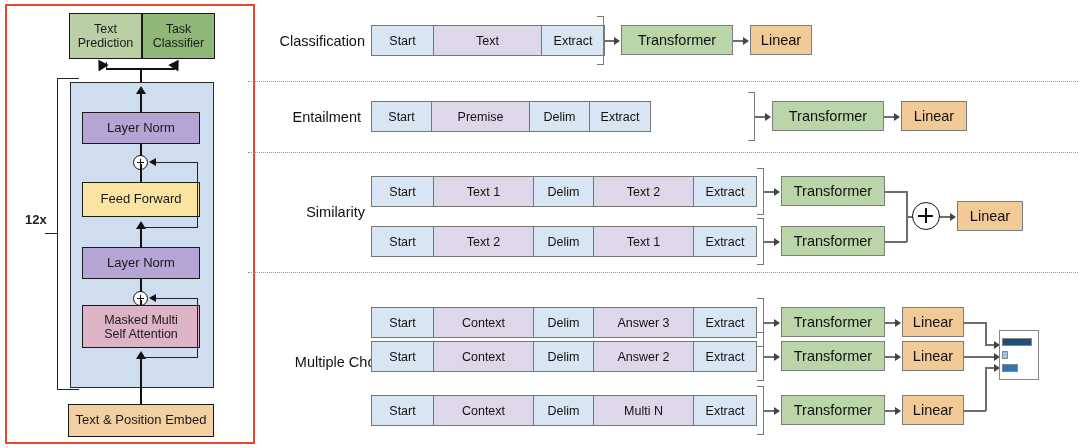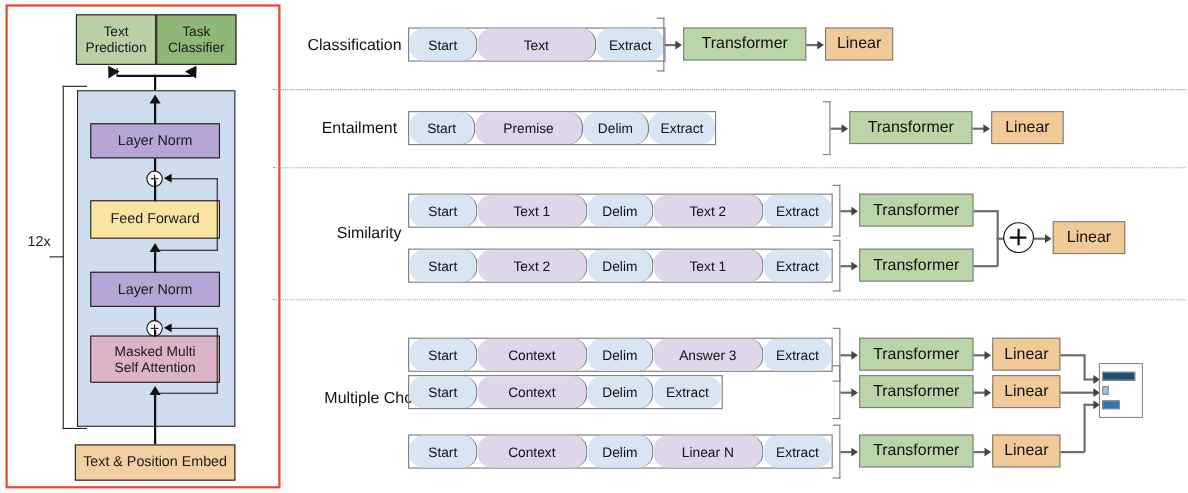--- a/index.html
+++ b/index.html
@@ -31,29 +31,29 @@
   .vline{position:absolute;width:2px;background:#111;}
   .hline{position:absolute;height:2px;background:#111;}
   .thinv{position:absolute;width:1.4px;background:#222;}
   .thinh{position:absolute;height:1.4px;background:#222;}
 
   .arrow-up{position:absolute;width:0;height:0;border-left:5px solid transparent;
             border-right:5px solid transparent;border-bottom:8px solid #111;}
   .arrow-left{position:absolute;width:0;height:0;border-top:4.5px solid transparent;
               border-bottom:4.5px solid transparent;border-right:7px solid #111;}
 
-  #rep-label{left:18px;top:206px;font-size:13px;color:#222;}
+  #rep-label{left:18px;top:206px;font-size:13px;color:#222;font-weight:bold;}
 
   
   .rowlabel{position:absolute;font-size:14.5px;color:#111;text-align:right;white-space:nowrap;}
 
   .seq{position:absolute;display:flex;height:31px;box-sizing:border-box;
        border:1px solid #777;}
   .seq .tok{display:flex;align-items:center;justify-content:center;
-            border-right:1px solid #777;box-sizing:border-box;font-size:12.5px;color:#111;border-radius:13px;}
+            border-right:1px solid #777;box-sizing:border-box;font-size:12.5px;color:#111;}
   .seq .tok:last-child{border-right:none;}
   .tok.special{background:#d8e5f2;}
   .tok.content{background:#ded6e9;}
 
   .proc{position:absolute;height:30px;display:flex;align-items:center;justify-content:center;
         box-sizing:border-box;border:1px solid #7c7c7c;font-size:14.5px;color:#111;}
   .proc.transformer{background:#bad6a8;}
   .proc.linear{background:#f2ca97;}
 
   .dotted{position:absolute;height:0;border-top:1.5px dotted #9a9a9a;}
@@ -240,35 +240,36 @@
 <div class="garrow-r" style="left:774px;top:318.5px;"></div>
 <div class="proc transformer" style="left:781px;top:307px;width:104px;">Transformer</div>
 <div class="gline-h" style="left:885px;top:322px;width:12px;"></div>
 <div class="garrow-r" style="left:895px;top:318.5px;"></div>
 <div class="proc linear" style="left:902px;top:307px;width:62px;">Linear</div>
 
 <div class="seq" style="left:371px;top:341px;">
   <div class="tok special" style="width:62px;">Start</div>
   <div class="tok content" style="width:100px;">Context</div>
   <div class="tok special" style="width:60px;">Delim</div>
+  <div class="tok content" style="width:100px;">Answer 2</div>
   <div class="tok special" style="width:62px;">Extract</div>
 </div>
 <div class="brk" style="left:757px;top:332px;height:49px;"></div>
 <div class="gline-h" style="left:764px;top:356px;width:12px;"></div>
 <div class="garrow-r" style="left:774px;top:352.5px;"></div>
 <div class="proc transformer" style="left:781px;top:341px;width:104px;">Transformer</div>
 <div class="gline-h" style="left:885px;top:356px;width:12px;"></div>
 <div class="garrow-r" style="left:895px;top:352.5px;"></div>
 <div class="proc linear" style="left:902px;top:341px;width:62px;">Linear</div>
 
 <div class="seq" style="left:371px;top:395px;">
   <div class="tok special" style="width:62px;">Start</div>
   <div class="tok content" style="width:100px;">Context</div>
   <div class="tok special" style="width:60px;">Delim</div>
-  <div class="tok content" style="width:100px;">Linear N</div>
+  <div class="tok content" style="width:100px;">Multi N</div>
   <div class="tok special" style="width:62px;">Extract</div>
 </div>
 <div class="brk" style="left:757px;top:386px;height:49px;"></div>
 <div class="gline-h" style="left:764px;top:410px;width:12px;"></div>
 <div class="garrow-r" style="left:774px;top:406.5px;"></div>
 <div class="proc transformer" style="left:781px;top:395px;width:104px;">Transformer</div>
 <div class="gline-h" style="left:885px;top:410px;width:12px;"></div>
 <div class="garrow-r" style="left:895px;top:406.5px;"></div>
 <div class="proc linear" style="left:902px;top:395px;width:62px;">Linear</div>
 

